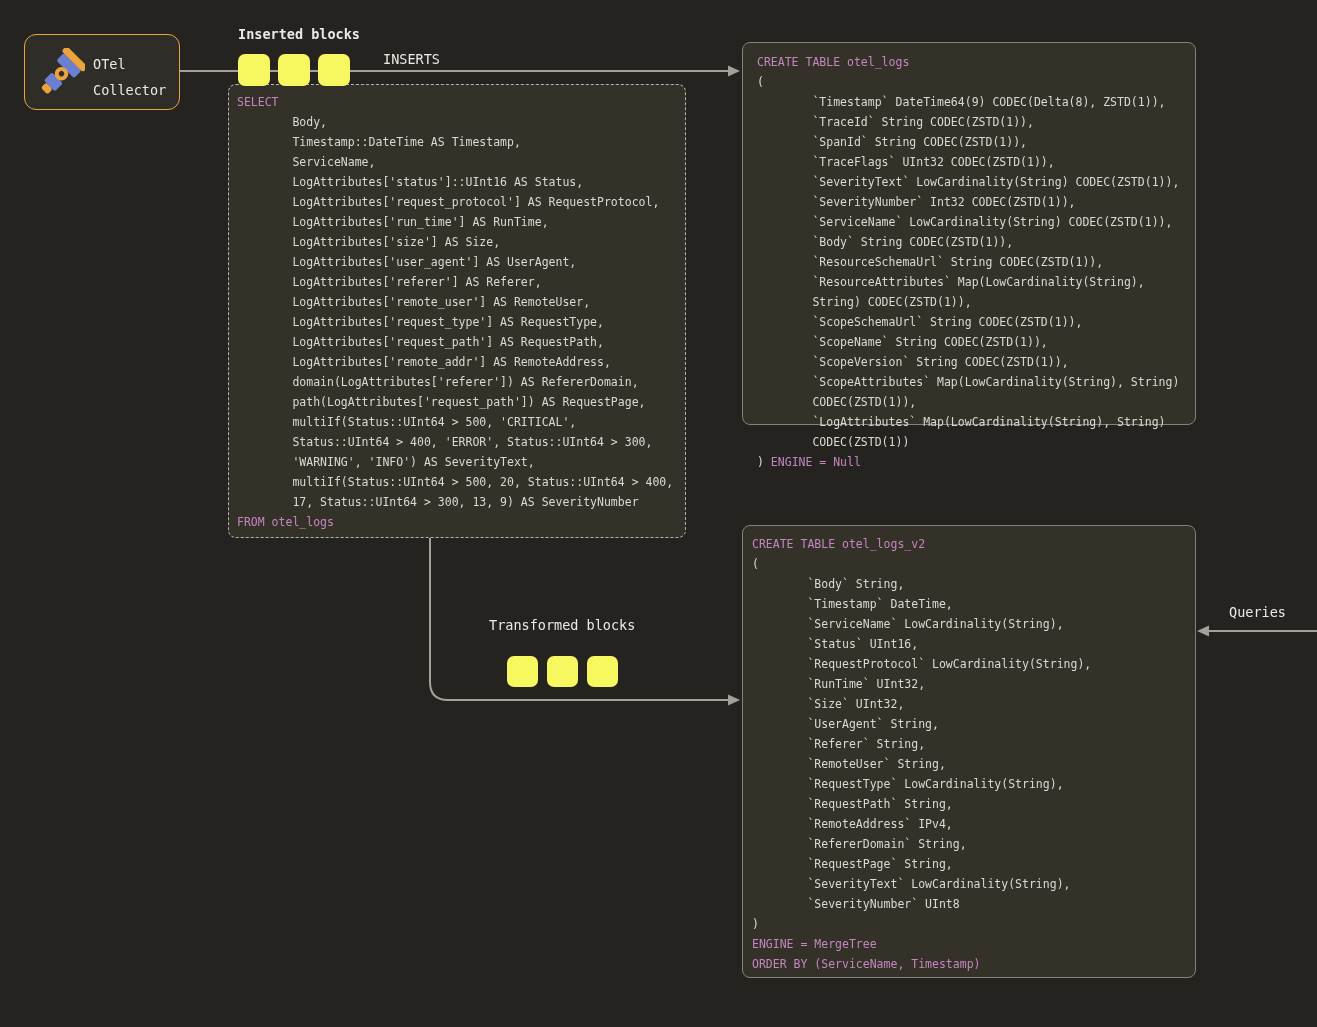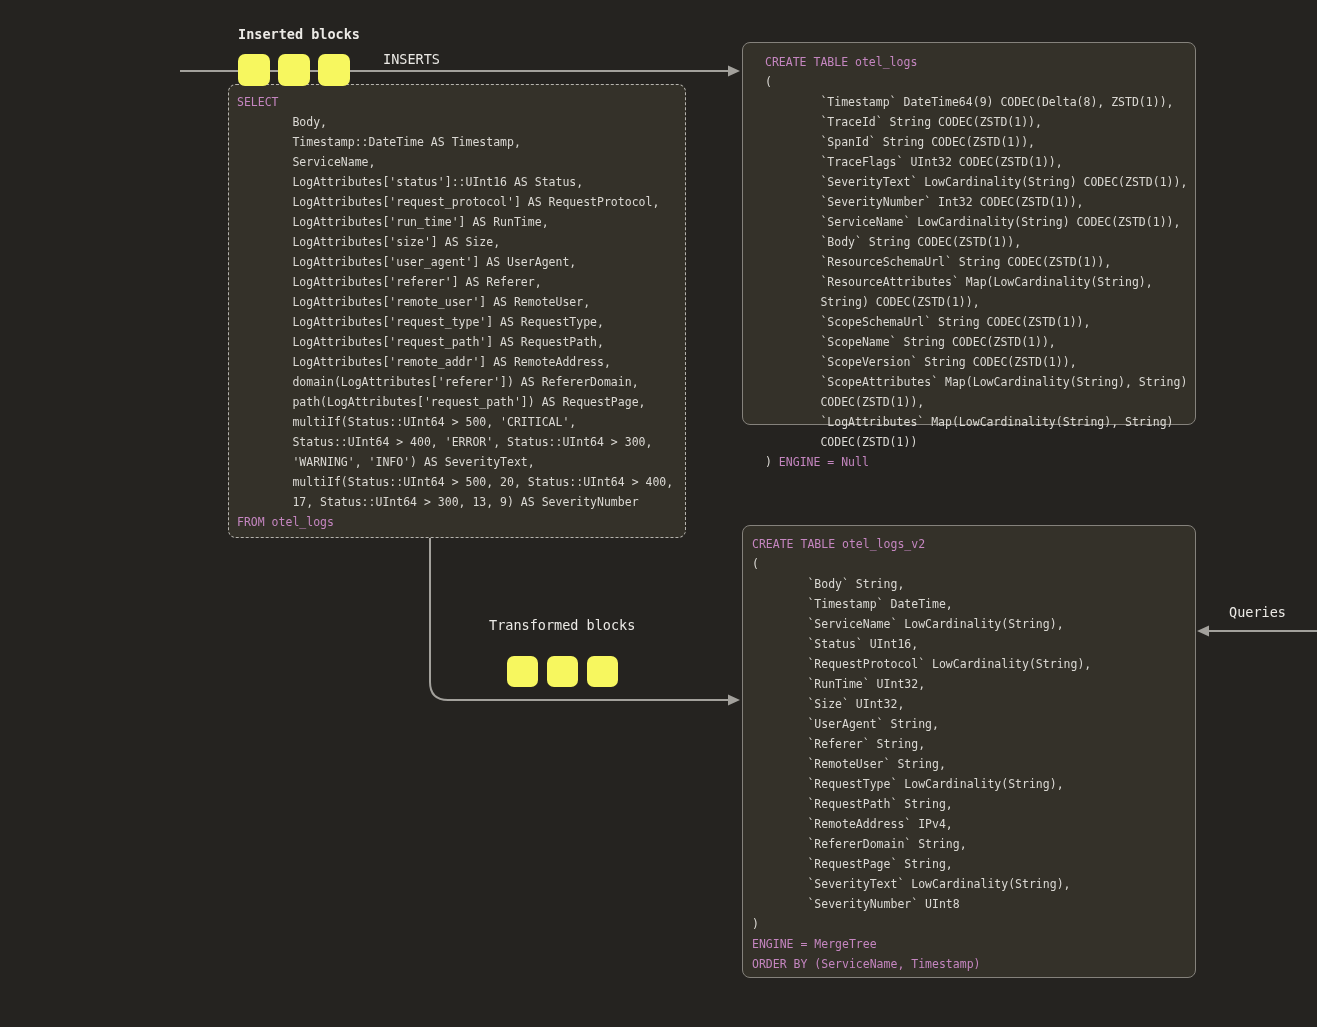--- a/index.html
+++ b/index.html
@@ -22,37 +22,53 @@
   .blocks-group{position:absolute;display:flex;z-index:3;}
   .yellow-block{background:var(--yellow);border-radius:7px;}
   #inserted-blocks{left:238px;top:54px;gap:8px;}
   #inserted-blocks .yellow-block{width:32px;height:32px;}
   #transformed-blocks{left:507px;top:656px;gap:9px;}
   #transformed-blocks .yellow-block{width:31px;height:31px;}
   #otel-node{position:absolute;left:24px;top:34px;width:156px;height:76px;background:var(--otel-bg);
              border:1.5px solid var(--amber);border-radius:12px;z-index:3;box-sizing:border-box;}
   #otel-text{position:absolute;left:68px;top:16px;line-height:26px;font-size:13.5px;color:var(--label-text);}
   #select-box{left:228px;top:84px;width:458px;height:454px;padding:7px 6px 7px 8px;}
-  #table1-box{left:742px;top:42px;width:454px;height:383px;padding:9px 6px 6px 22px;}
+  #table1-box{left:742px;top:42px;width:454px;height:383px;padding:9px 6px 6px 14px;}
   #table2-box{left:742px;top:525px;width:454px;height:453px;padding:8px 6px 4px 9px;}
 </style>
 </head>
 <body>
 
 <div id="canvas">
 
   <svg id="arrow-layer" width="1317" height="1027">
     <path d="M180,71 H729" stroke="var(--line)" stroke-width="2" fill="none"></path>
     <polygon points="740,71 728,65.5 728,76.5" fill="var(--line)"></polygon>
     <path d="M430,538 V682 Q430,700 448,700 H729" stroke="var(--line)" stroke-width="2" fill="none"></path>
     <polygon points="740,700 728,694.5 728,705.5" fill="var(--line)"></polygon>
     <path d="M1317,631 H1208" stroke="var(--line)" stroke-width="2" fill="none"></path>
     <polygon points="1197,631 1209,625.5 1209,636.5" fill="var(--line)"></polygon>
   </svg>
 
+  <div id="otel-node">
+    <svg width="50" height="50" style="position:absolute;left:10px;top:13px;" viewBox="0 0 48 48">
+      <g transform="rotate(-45 24 24)">
+        <rect x="1" y="21" width="7" height="9" rx="2" fill="var(--amber)"></rect>
+        <rect x="8" y="18" width="11" height="15" rx="2" fill="var(--blue)"></rect>
+        <rect x="30" y="13" width="10" height="24" rx="2" fill="var(--blue)"></rect>
+        <rect x="40" y="10" width="7" height="29" rx="2.5" fill="var(--amber)"></rect>
+        <circle cx="24.5" cy="25.5" r="6.5" fill="var(--amber)"></circle>
+        <circle cx="24.5" cy="25.5" r="2.6" fill="var(--otel-bg)"></circle>
+      </g>
+    </svg>
+    <div id="otel-text">
+      <div>OTel</div>
+      <div>Collector</div>
+    </div>
+  </div>
 
   <div class="lbl" style="left:238px;top:26px;font-weight:bold;">Inserted blocks</div>
   <div class="lbl" style="left:383px;top:51px;">INSERTS</div>
   <div class="lbl" style="left:489px;top:617px;">Transformed blocks</div>
   <div class="lbl" style="left:1229px;top:604px;text-align:right;">Queries</div>
 
   <div id="inserted-blocks" class="blocks-group">
       <div class="yellow-block"></div>
       <div class="yellow-block"></div>
       <div class="yellow-block"></div>

